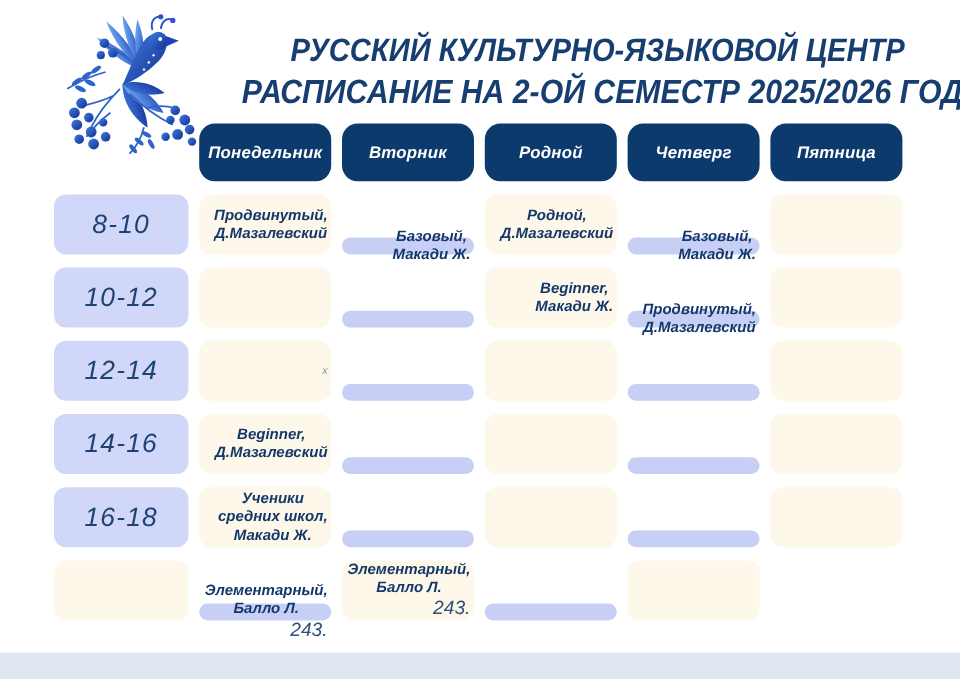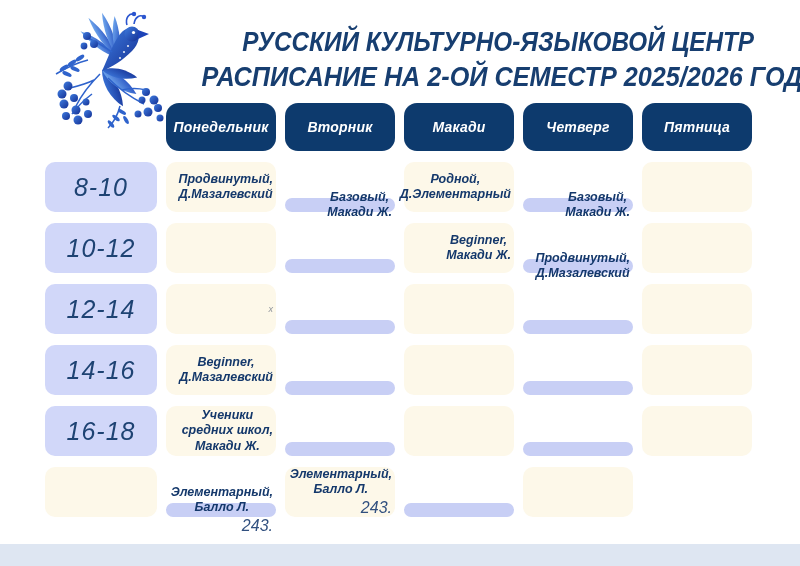--- a/index.html
+++ b/index.html
@@ -21,21 +21,21 @@
     column-gap:9px;row-gap:11px;
   }
   .corner{background:transparent;}
   .day{
     background:#0d3a6d;border-radius:13px;color:#ffffff;font-weight:bold;
     font-size:14px;display:flex;align-items:center;justify-content:center;
     letter-spacing:.2px;
     text-align:center;
   }
   .time{
-    background:#d1d7f9;border-radius:10px;color:#1e4373;font-size:25px;
+    background:#d1d7f9;border-radius:10px;color:#1e4373;font-size:22px;
     display:flex;align-items:center;justify-content:center;letter-spacing:1px;
   }
   .cell{
     border-radius:10px;display:flex;flex-direction:column;align-items:flex-end;
     justify-content:center;text-align:center;padding:1px 3px;
   }
   .cream{background:#fdf8e9;}
   .lav{background:#c8cff5;margin-top:36px;}
   .ct{font-weight:bold;font-size:12.5px;line-height:1.22;color:#14386b;white-space:pre-line;}
   .cr{font-size:16px;line-height:1.2;color:#31507f;}
@@ -136,38 +136,38 @@
 
   <div class="titles">
     <div class="tl1">РУССКИЙ КУЛЬТУРНО-ЯЗЫКОВОЙ ЦЕНТР</div>
     <div class="tl2">РАСПИСАНИЕ НА 2-ОЙ СЕМЕСТР 2025/2026 ГОДА</div>
   </div>
 
   <div class="grid">
     <div class="corner"></div>
     <div class="day">Понедельник</div>
     <div class="day">Вторник</div>
-    <div class="day">Макади</div>
+    <div class="day">Родной</div>
     <div class="day">Четверг</div>
     <div class="day">Пятница</div>
 
     <div class="time">8-10</div>
     <div class="cell cream">
         <div class="ct">Продвинутый,
 Д.Мазалевский</div>
         <div class="cr"></div>
       </div>
     <div class="cell lav">
         <div class="ct">Базовый,
 Макади Ж.</div>
         <div class="cr"></div>
       </div>
     <div class="cell cream">
         <div class="ct">Родной,
-Д.Элементарный</div>
+Д.Мазалевский</div>
         <div class="cr"></div>
       </div>
     <div class="cell lav">
         <div class="ct">Базовый,
 Макади Ж.</div>
         <div class="cr"></div>
       </div>
     <div class="cell cream">
         <div class="ct"></div>
         <div class="cr"></div>

